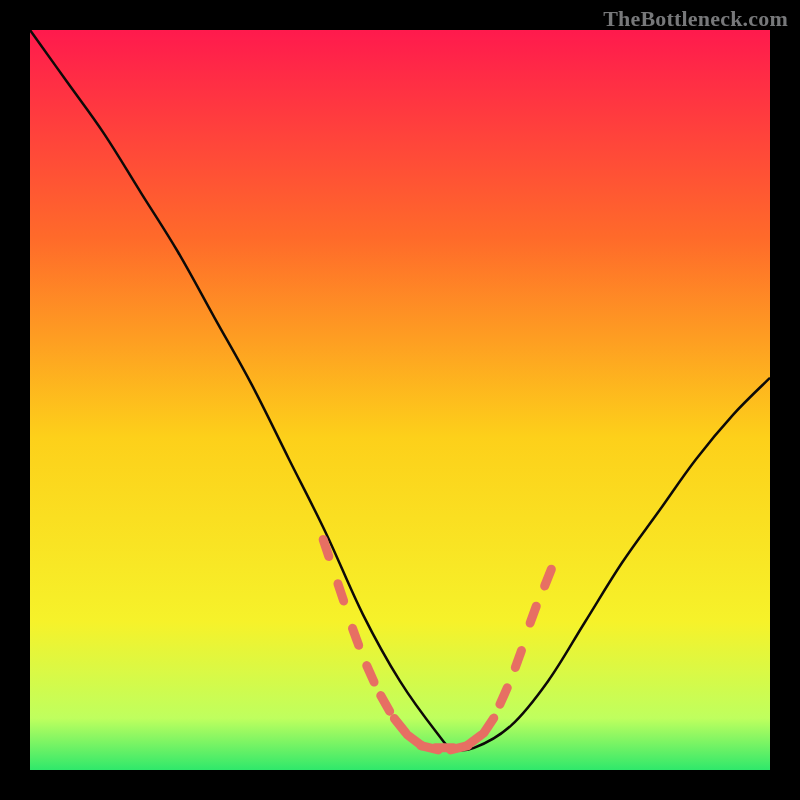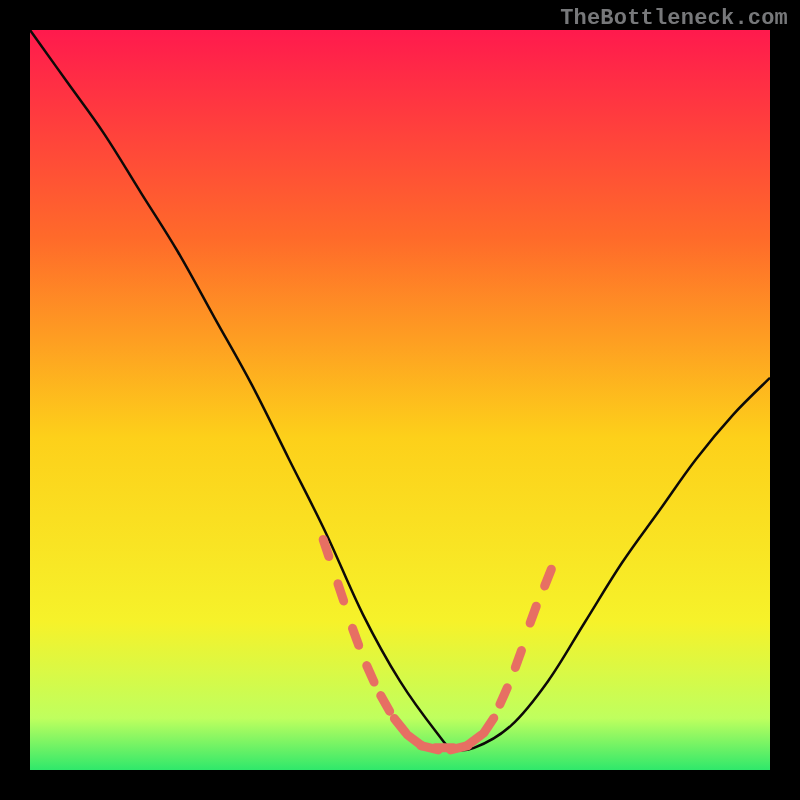--- a/index.html
+++ b/index.html
@@ -30,21 +30,21 @@
     left: 0;
     top: 0;
     width: 740px;
     height: 740px;
     overflow: visible;
   }
   .watermark {
     position: absolute;
     top: 6px;
     right: 12px;
-    font-family: Liberation Mono, monospace;
+    font-family: Liberation Serif, serif;
     font-size: 22px;
     font-weight: 600;
     color: #77787a;
     letter-spacing: 0.2px;
     user-select: none;
   }
 </style>
 </head>
 <body>
 

